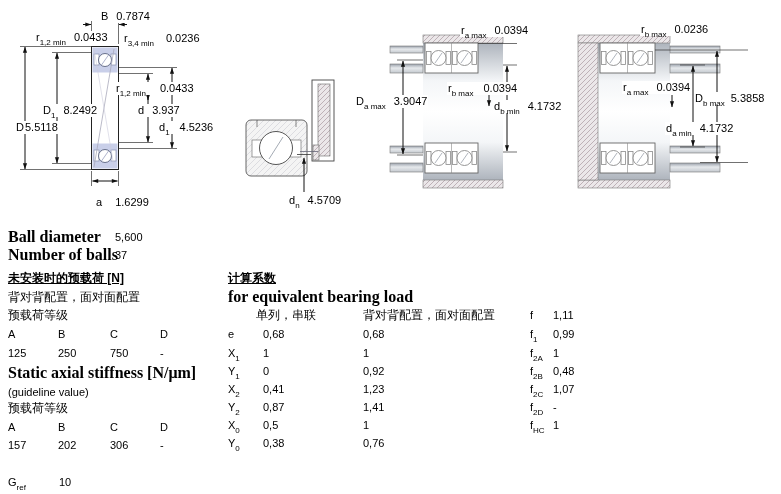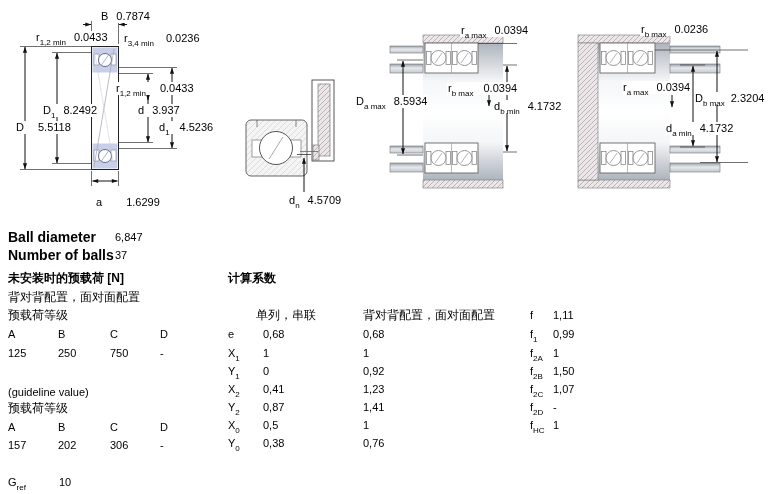--- a/index.html
+++ b/index.html
@@ -8,23 +8,23 @@
   .screen { position:absolute; left:0; top:0; width:781px; height:494px; background:#fff; overflow:hidden; }
   svg { position:absolute; left:0; top:0; }
   .xln { stroke:#333; stroke-width:0.7; }
   .dln { stroke:#111; stroke-width:1; }
   
   .dim { position:absolute; font-size:11px; line-height:13px; white-space:nowrap; background:#fff; padding:0 1px; }
   .dim .val { margin-left:8px; }
   sub { font-size:8px; line-height:0; position:relative; top:1px; }
   
   .t  { position:absolute; font-size:11px; line-height:14px; white-space:nowrap; }
-  .b  { font-weight:bold; }
+  .b  { font-weight:bold;text-decoration:underline; }
   .cjk { font-size:12px; }
-  .bigb { font-size:14px; font-weight:bold; }
+  .bigb { font-size:16px; font-weight:bold;font-family:Liberation Serif, serif; }
 </style>
 </head>
 <body>
 
 <div class="screen">
 
   <svg width="781" height="225">
     <defs>
       <marker id="ah" viewBox="0 0 10 10" refX="9.5" refY="5" markerWidth="8" markerHeight="6" orient="auto-start-reverse">
         <path d="M0 1.5 L10 5 L0 8.5 z" fill="#111"></path>
@@ -161,69 +161,71 @@
       <line class="dln" x1="693" y1="66" x2="693" y2="146" marker-start="url(#ah)" marker-end="url(#ah)"></line>
       <line class="dln" x1="672" y1="95" x2="672" y2="107" marker-end="url(#ah)"></line>
     </g>
   </svg>
 
   <div class="dim" style="left:100px;top:10px"><span>B</span><sub></sub><span class="val">0.7874</span></div>
   <div class="dim" style="left:35px;top:31px"><span>r</span><sub>1,2 min</sub><span class="val">0.0433</span></div>
   <div class="dim" style="left:123px;top:32px"><span>r</span><sub>3,4 min</sub><span class="val" style="margin-left:12px">0.0236</span></div>
   <div class="dim" style="left:115px;top:82px"><span>r</span><sub>1,2 min</sub><span class="val" style="margin-left:14px">0.0433</span></div>
   <div class="dim" style="left:42px;top:104px"><span>D</span><sub>1</sub><span class="val">8.2492</span></div>
-  <div class="dim" style="left:15px;top:121px"><span>D</span><sub></sub><span class="val" style="margin-left:14px">5.5118</span></div>
+  <div class="dim" style="left:15px;top:121px"><span>D</span><sub></sub><span class="val" style="margin-left:1px">5.5118</span></div>
   <div class="dim" style="left:137px;top:104px"><span>d</span><sub></sub><span class="val">3.937</span></div>
   <div class="dim" style="left:158px;top:121px"><span>d</span><sub>1</sub><span class="val" style="margin-left:10px">4.5236</span></div>
-  <div class="dim" style="left:95px;top:196px"><span>a</span><sub></sub><span class="val" style="margin-left:24px">1.6299</span></div>
+  <div class="dim" style="left:95px;top:196px"><span>a</span><sub></sub><span class="val" style="margin-left:13px">1.6299</span></div>
 
   <div class="dim" style="left:288px;top:194px"><span>d</span><sub>n</sub><span class="val">4.5709</span></div>
 
   <div class="dim" style="left:460px;top:24px"><span>r</span><sub>a max</sub><span class="val">0.0394</span></div>
   <div class="dim" style="left:447px;top:82px"><span>r</span><sub>b max</sub><span class="val" style="margin-left:10px">0.0394</span></div>
-  <div class="dim" style="left:355px;top:95px"><span>D</span><sub>a max</sub><span class="val">8.5934</span></div>
+  <div class="dim" style="left:355px;top:95px"><span>D</span><sub>a max</sub><span class="val">3.9047</span></div>
   <div class="dim" style="left:493px;top:100px"><span>d</span><sub>b min</sub><span class="val">4.1732</span></div>
 
   <div class="dim" style="left:640px;top:23px"><span>r</span><sub>b max</sub><span class="val">0.0236</span></div>
   <div class="dim" style="left:622px;top:81px"><span>r</span><sub>a max</sub><span class="val">0.0394</span></div>
-  <div class="dim" style="left:694px;top:92px"><span>D</span><sub>b max</sub><span class="val" style="margin-left:6px">2.3204</span></div>
+  <div class="dim" style="left:694px;top:92px"><span>D</span><sub>b max</sub><span class="val" style="margin-left:6px">5.3858</span></div>
   <div class="dim" style="left:665px;top:122px"><span>d</span><sub>a min</sub><span class="val">4.1732</span></div>
 
   <div class="t bigb" style="left:8px;top:230px">Ball diameter</div>
-  <div class="t" style="left:115px;top:230px">6,847</div>
+  <div class="t" style="left:115px;top:230px">5,600</div>
   <div class="t bigb" style="left:8px;top:248px">Number of balls</div>
   <div class="t" style="left:115px;top:248px">37</div>
 
   <div class="t cjk b" style="left:8px;top:271px">未安装时的预载荷 [N]</div>
   <div class="t cjk" style="left:8px;top:290px">背对背配置，面对面配置</div>
   <div class="t cjk" style="left:8px;top:308px">预载荷等级</div>
   <div class="t" style="left:8px;top:327px">A</div>
   <div class="t" style="left:58px;top:327px">B</div>
   <div class="t" style="left:110px;top:327px">C</div>
   <div class="t" style="left:160px;top:327px">D</div>
   <div class="t" style="left:8px;top:346px">125</div>
   <div class="t" style="left:58px;top:346px">250</div>
   <div class="t" style="left:110px;top:346px">750</div>
   <div class="t" style="left:160px;top:346px">-</div>
 
+  <div class="t bigb" style="left:8px;top:366px">Static axial stiffness [N/μm]</div>
   <div class="t" style="left:8px;top:385px">(guideline value)</div>
   <div class="t cjk" style="left:8px;top:401px">预载荷等级</div>
   <div class="t" style="left:8px;top:420px">A</div>
   <div class="t" style="left:58px;top:420px">B</div>
   <div class="t" style="left:110px;top:420px">C</div>
   <div class="t" style="left:160px;top:420px">D</div>
   <div class="t" style="left:8px;top:438px">157</div>
   <div class="t" style="left:58px;top:438px">202</div>
   <div class="t" style="left:110px;top:438px">306</div>
   <div class="t" style="left:160px;top:438px">-</div>
 
   <div class="t" style="left:8px;top:475px"><span>G</span><sub>ref</sub></div>
   <div class="t" style="left:59px;top:475px">10</div>
 
   <div class="t cjk b" style="left:228px;top:271px">计算系数</div>
+  <div class="t bigb" style="left:228px;top:290px">for equivalent bearing load</div>
   <div class="t cjk" style="left:256px;top:308px">单列，串联</div>
   <div class="t cjk" style="left:363px;top:308px">背对背配置，面对面配置</div>
 
   <div class="t" style="left:228px;top:327px"><span>e</span><sub></sub></div>
   <div class="t" style="left:263px;top:327px">0,68</div>
   <div class="t" style="left:363px;top:327px">0,68</div>
 
   <div class="t" style="left:228px;top:346px"><span>X</span><sub>1</sub></div>
   <div class="t" style="left:263px;top:346px">1</div>
   <div class="t" style="left:363px;top:346px">1</div>
@@ -252,21 +254,21 @@
   <div class="t" style="left:530px;top:308px"><span>f</span><sub></sub></div>
   <div class="t" style="left:553px;top:308px">1,11</div>
 
   <div class="t" style="left:530px;top:327px"><span>f</span><sub>1</sub></div>
   <div class="t" style="left:553px;top:327px">0,99</div>
 
   <div class="t" style="left:530px;top:346px"><span>f</span><sub>2A</sub></div>
   <div class="t" style="left:553px;top:346px">1</div>
 
   <div class="t" style="left:530px;top:364px"><span>f</span><sub>2B</sub></div>
-  <div class="t" style="left:553px;top:364px">1,50</div>
+  <div class="t" style="left:553px;top:364px">0,48</div>
 
   <div class="t" style="left:530px;top:382px"><span>f</span><sub>2C</sub></div>
   <div class="t" style="left:553px;top:382px">1,07</div>
 
   <div class="t" style="left:530px;top:400px"><span>f</span><sub>2D</sub></div>
   <div class="t" style="left:553px;top:400px">-</div>
 
   <div class="t" style="left:530px;top:418px"><span>f</span><sub>HC</sub></div>
   <div class="t" style="left:553px;top:418px">1</div>
 

